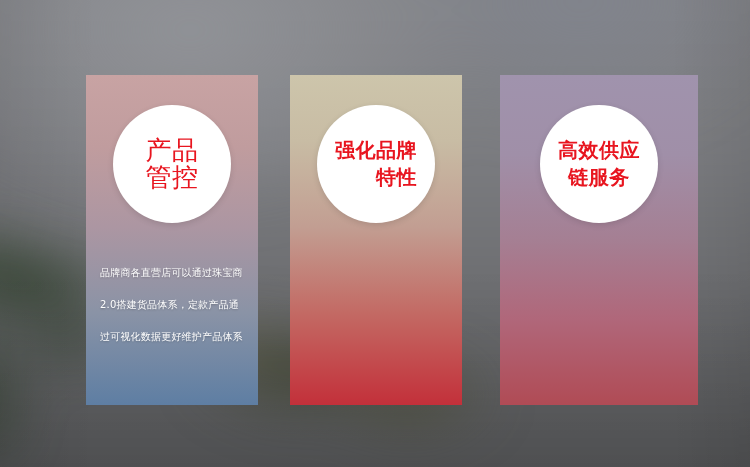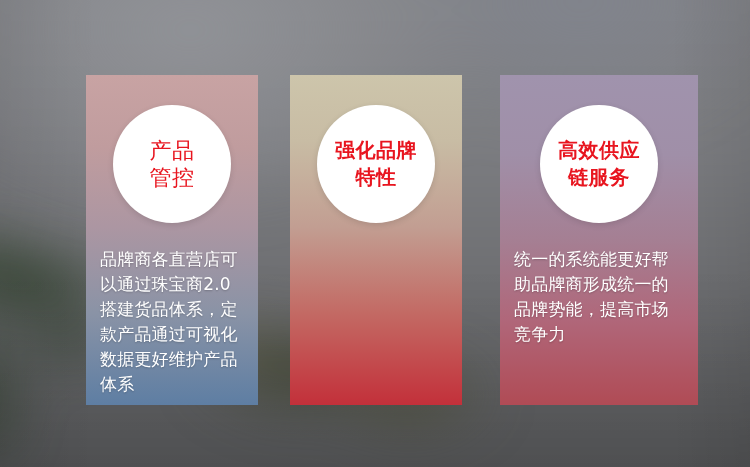--- a/index.html
+++ b/index.html
@@ -96,32 +96,32 @@
     text-align: center;
   }
   .circle-title {
     color: #e8151f;
     font-size: 21px;
     line-height: 27px;
     font-weight: bold;
     letter-spacing: .5px;
     white-space: pre-line;
   }
-  .card-1 .circle-title { font-weight: normal; font-size: 22px; }
-  .card-2 .circle-title { font-size: 20px; }
+  .card-1 .circle-title { font-weight: normal; font-size: 26px; }
+  .card-2 .circle-title { font-size: 20px; text-align: right; }
   .card-3 .circle-title { font-size: 20px; }
 
   .card-body {
     position: absolute;
-    top: 172px;
+    top: 182px;
     left: 14px;
     right: 14px;
     color: #ffffff;
-    font-size: 17px;
-    line-height: 25px;
+    font-size: 10px;
+    line-height: 32px;
     text-shadow: 0 1px 2px rgba(0,0,0,.22);
     letter-spacing: .2px;
   }
 </style>
 </head>
 <body>
 
 <div id="stage">
 
   <div class="bg-layer bg-base bg-blur"></div>
@@ -146,17 +146,16 @@
         <div class="circle-title">强化品牌
 特性</div>
       </div>
     </div>
 
     <div class="card card-3">
       <div class="circle">
         <div class="circle-title">高效供应
 链服务</div>
       </div>
-      <div class="card-body">统一的系统能更好帮助品牌商形成统一的品牌势能，提高市场竞争力</div>
     </div>
 
   </div>
 </div>
 
 </body></html>

